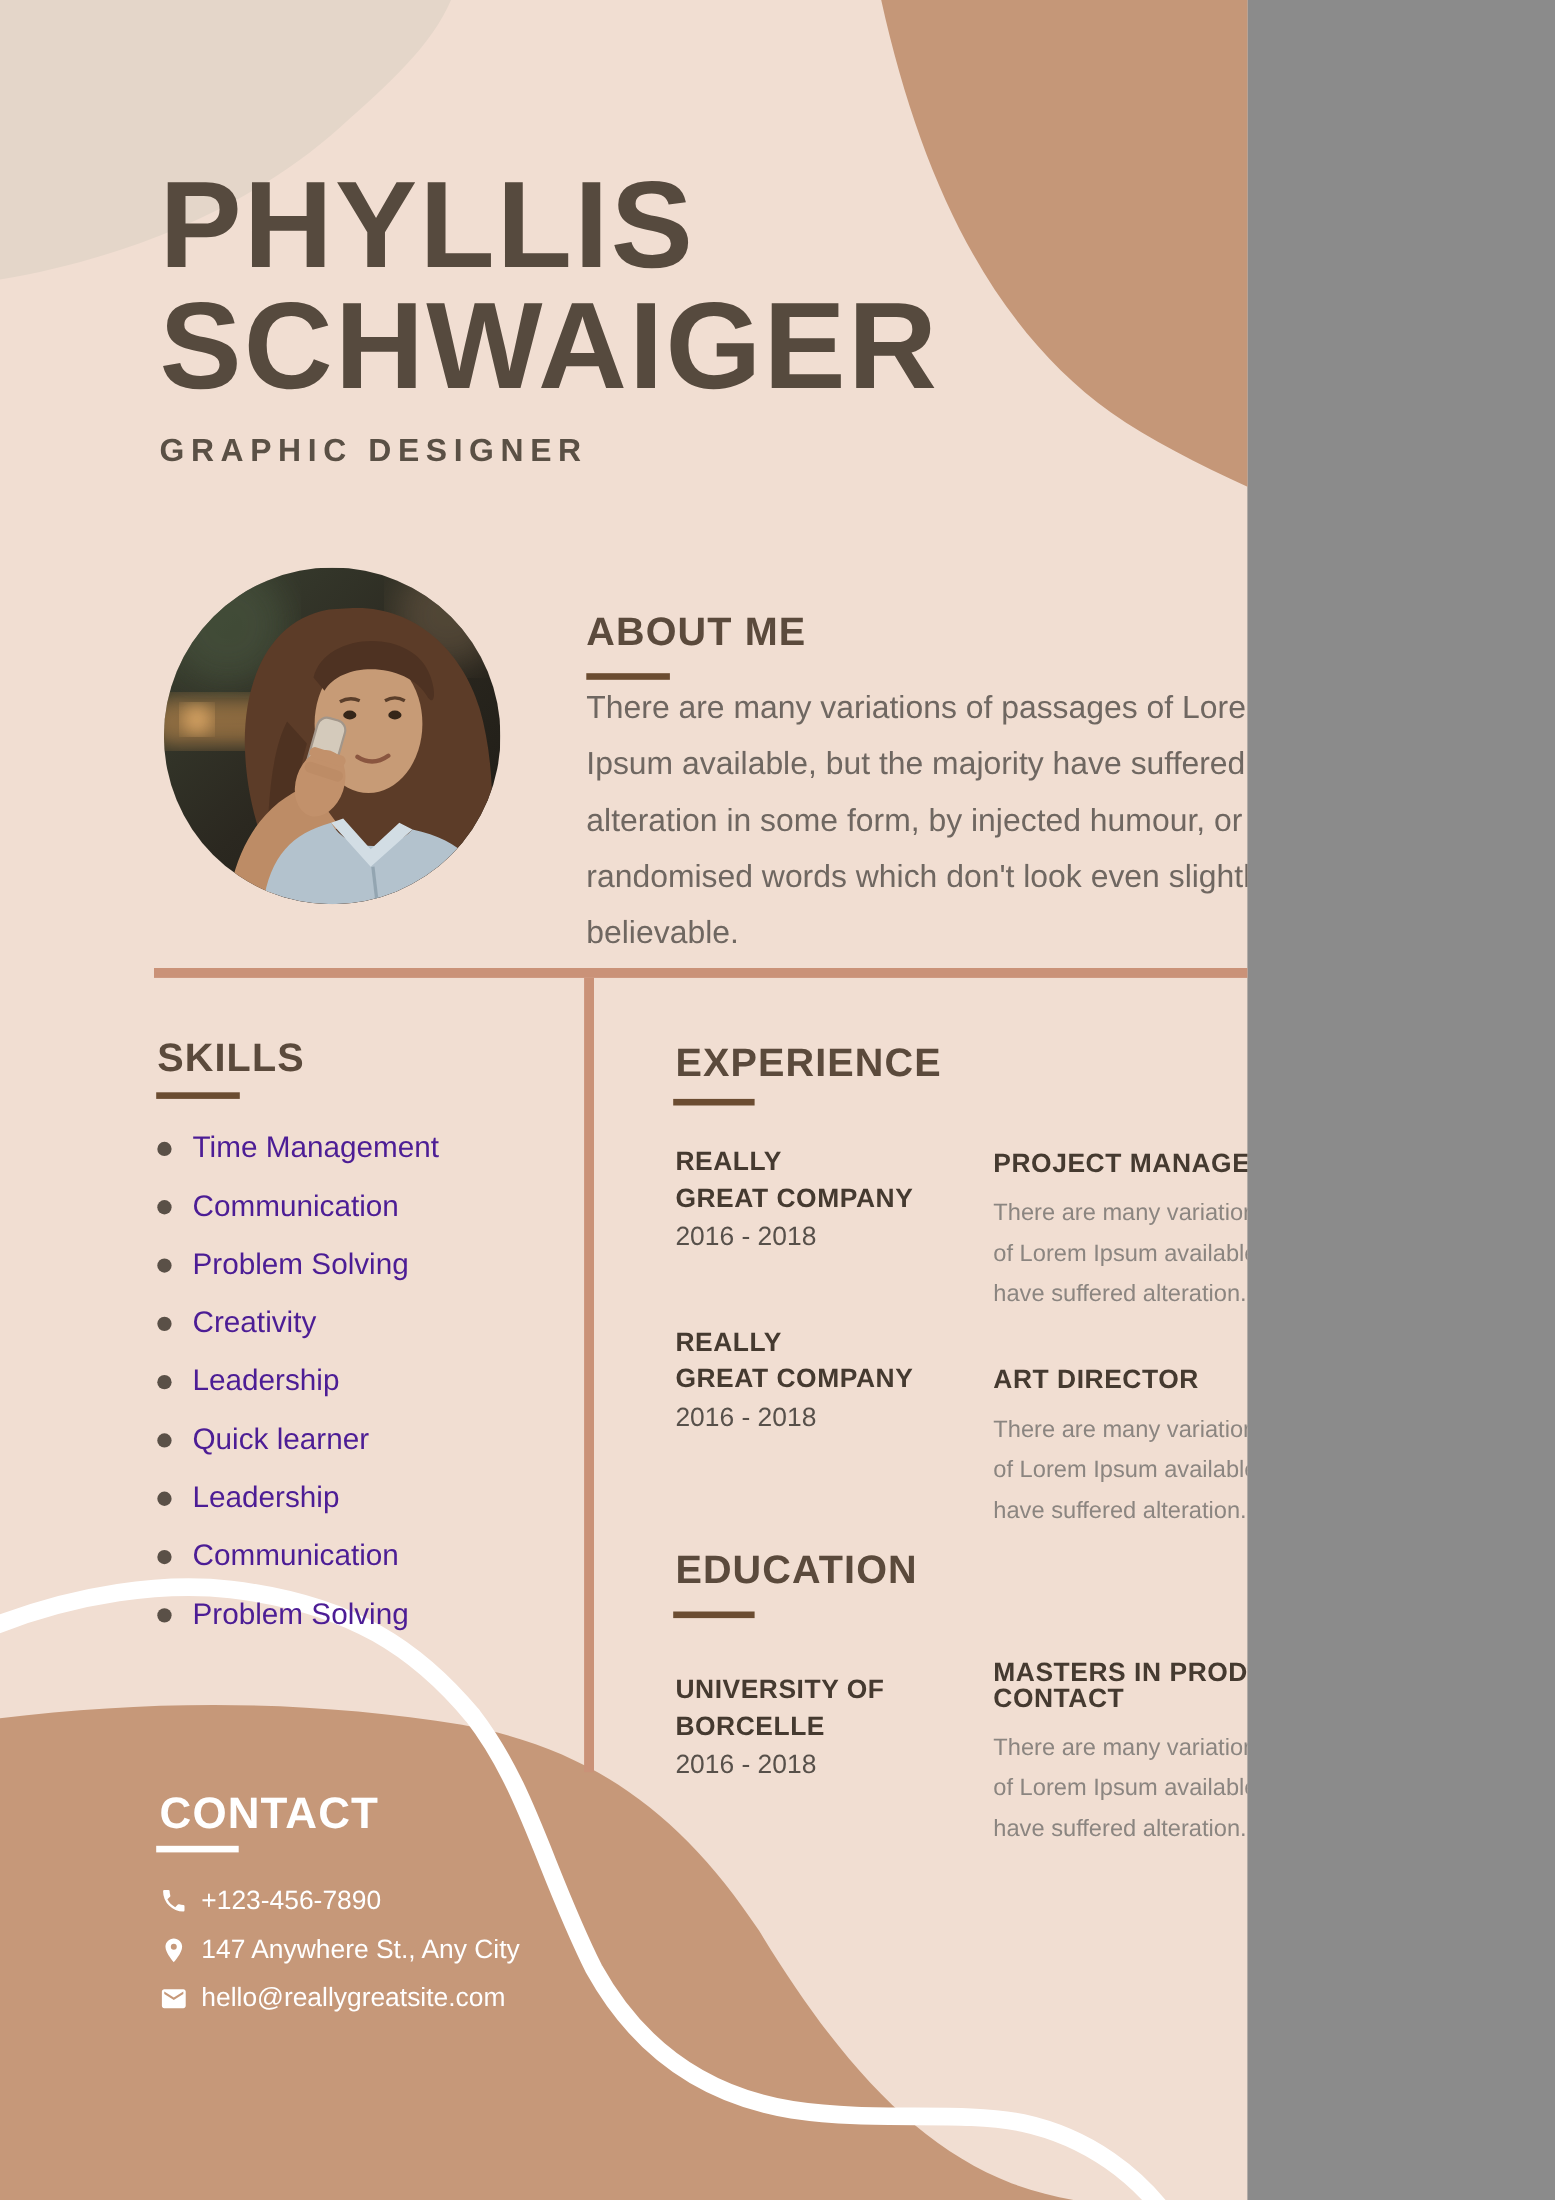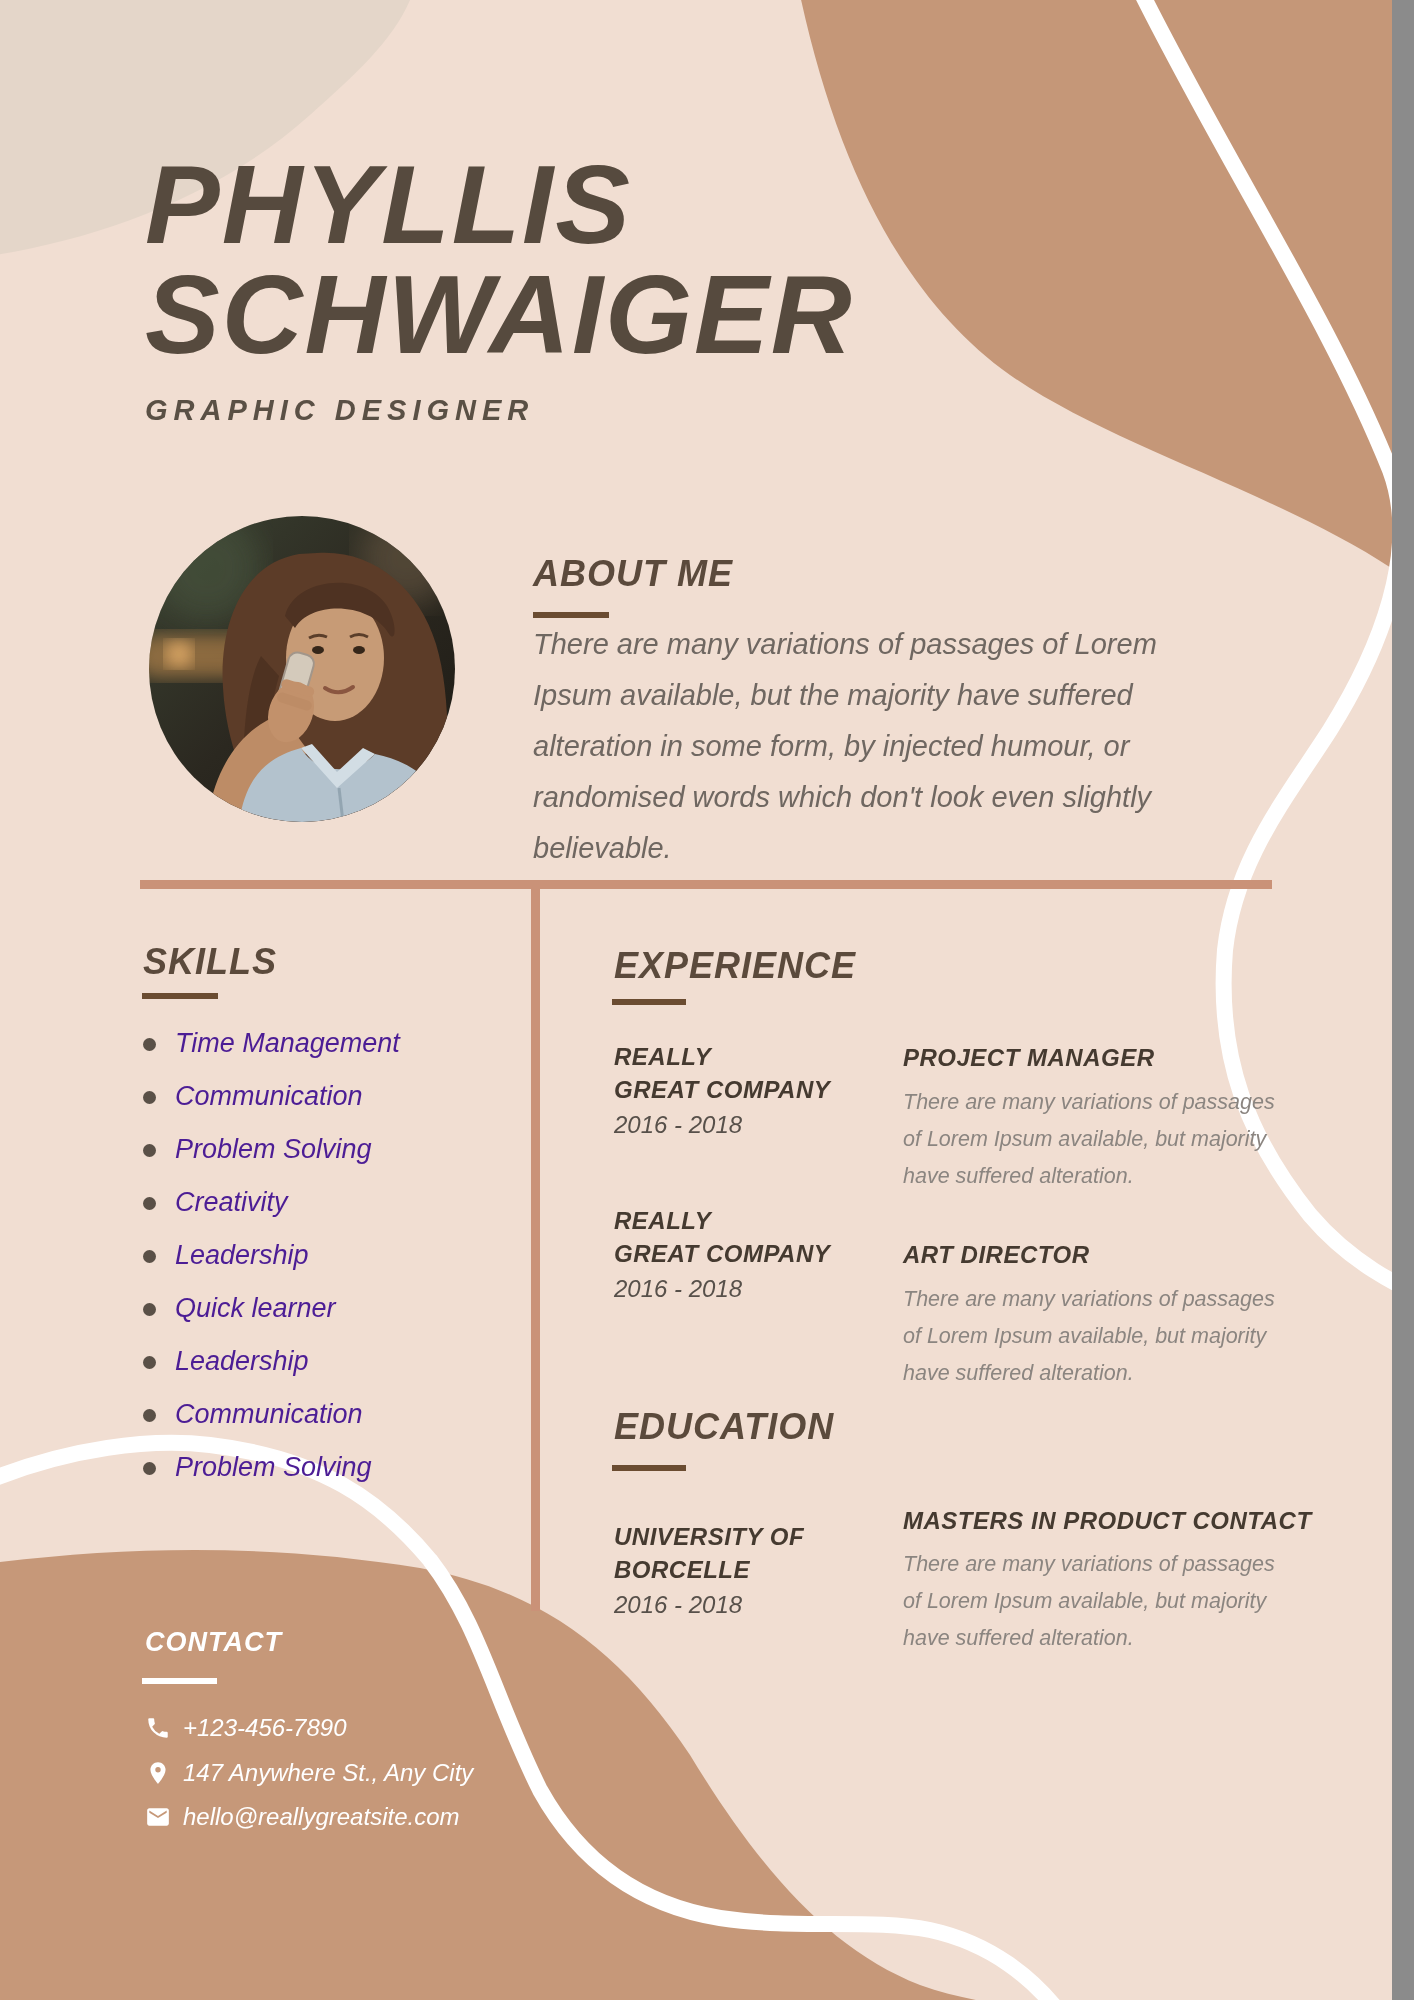--- a/index.html
+++ b/index.html
@@ -1,20 +1,19 @@
 <!DOCTYPE html>
 <html><head>
 <meta charset="utf-8">
 <style>
   html,body{margin:0;padding:0;background:#8b8b8b;}
   .page{
-    position:relative;width:1392px;height:2000px;overflow:hidden;
+    position:relative;width:1134px;height:2000px;overflow:hidden;
     background:#f1ded2;
     font-family:"Liberation Sans", sans-serif;
-    font-style:italic;
   }
   .bg-svg{position:absolute;left:0;top:0;width:1414px;height:2000px;}
   .abs{position:absolute;}
 
   .name{
     left:145px;top:150px;
     font-size:112px;line-height:110px;font-weight:700;
     letter-spacing:2px;color:#564a3e;
   }
   .role{
@@ -47,21 +46,21 @@
   .h-divider{left:140px;top:880px;width:1132px;height:9px;background:#ca9278;}
   .v-divider{left:531px;top:889px;width:9px;height:722px;background:#ca9278;}
 
   .entry-company{
     font-size:24px;font-weight:700;line-height:33px;letter-spacing:0.5px;color:#453a30;
   }
   .entry-dates{font-size:24px;color:#57504a;}
   .entry-title{font-size:24px;font-weight:700;letter-spacing:0.5px;color:#453a30;line-height:1;}
   .entry-desc{width:392px;font-size:21.5px;line-height:37px;color:#8b8580;}
 
-  .contact-heading{color:#ffffff;font-size:27px;}
+  .contact-heading{color:#ffffff;font-size:40px;}
   .contact-underbar{background:#ffffff;}
   .contact-row{display:flex;align-items:center;gap:12px;color:#ffffff;font-size:24px;}
   .contact-row .c-icon{flex:none;width:26px;height:26px;}
 </style>
 </head>
 <body>
 
 <div class="page">
 
   <svg class="bg-svg" viewBox="0 0 1414 2000">

